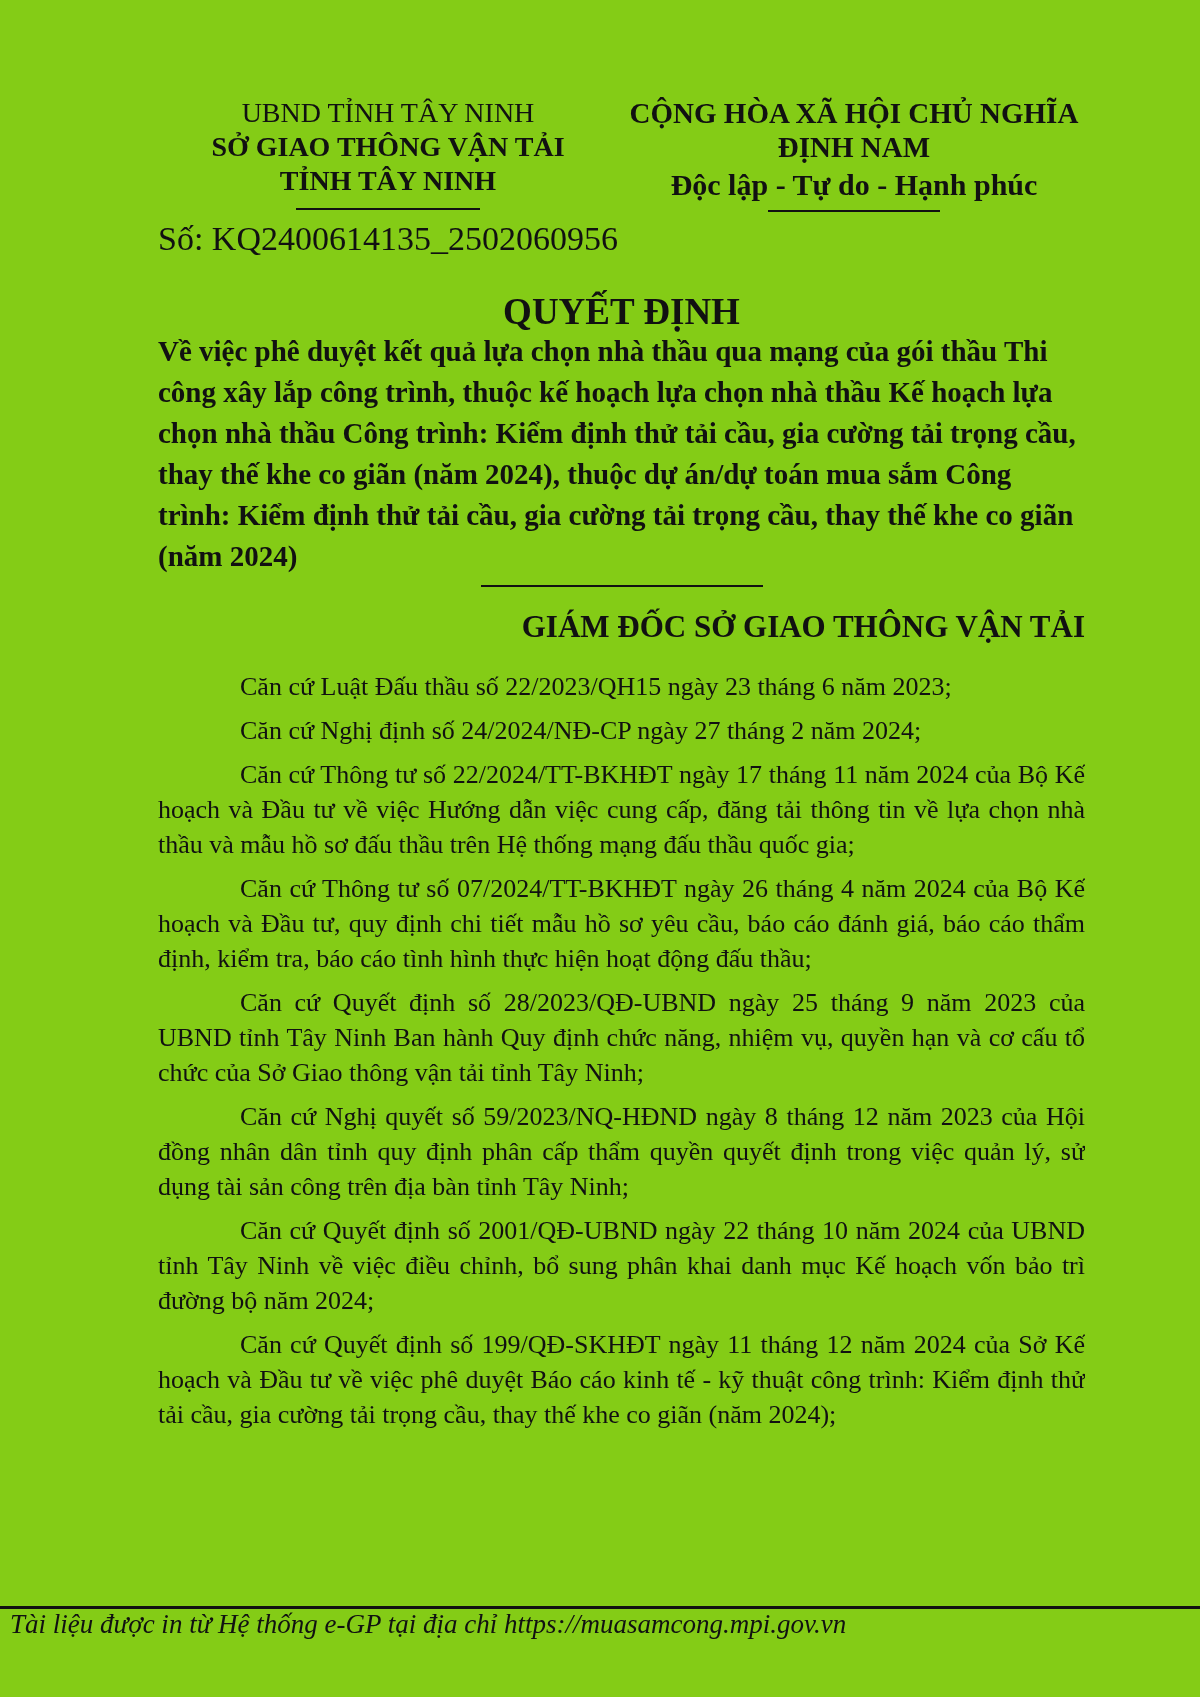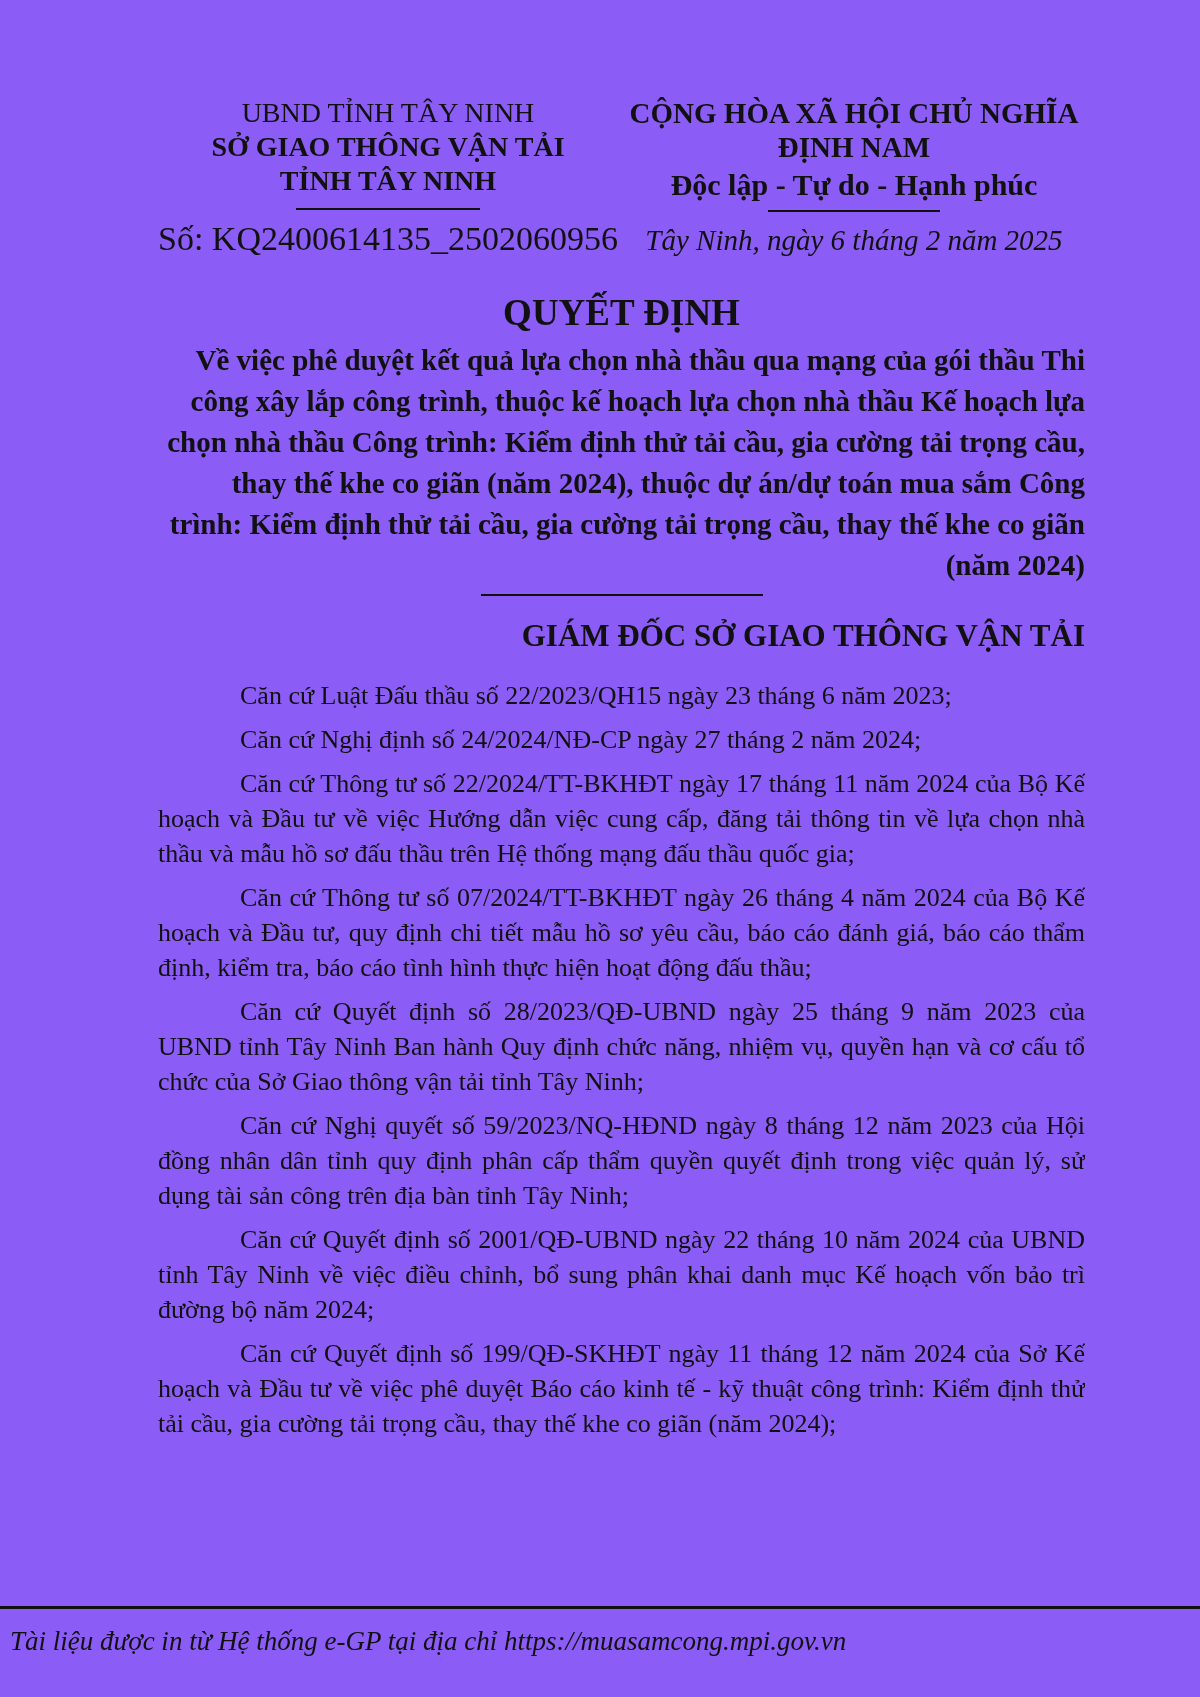--- a/index.html
+++ b/index.html
@@ -1,21 +1,21 @@
 <!DOCTYPE html>
 <html lang="vi"><head>
 <meta charset="utf-8">
 <style>
   html, body { margin: 0; padding: 0; background: #e8e8e8; }
   .page {
     position: relative;
     width: 1200px;
     height: 1697px;
     margin: 0 auto;
-    background: #8b5cf6;
+    background: #84cc16;
     color: #111111;
     font-family: "Liberation Serif", serif;
     overflow: hidden;
   }
   
   .header {
     display: flex;
     padding: 96px 110px 0 158px;
     align-items: flex-start;
   }
@@ -49,22 +49,22 @@
   
   .title-block {
     margin: 38px 115px 0 158px;
     text-align: center;
   }
   .decision-title { font-weight: bold; font-size: 37px; line-height: 36px; }
   .decision-subject {
     font-weight: bold;
     font-size: 29px;
     line-height: 41px;
-    margin-top: 9px;
-    text-align: right;
+    margin-top: 1px;
+    text-align: left;
   }
   .rule-subject {
     width: 282px;
     height: 0;
     border-top: 2px solid #111;
     margin: 8px auto 0 auto;
   }
   .authority {
     margin: 22px 115px 0 158px;
     text-align: right;
@@ -89,42 +89,41 @@
   
   .footer {
     position: absolute;
     left: 0; right: 0;
     top: 1606px;
     border-top: 3px solid #111;
   }
   .footer-note {
     font-style: italic;
     font-size: 27px;
-    padding: 17px 0 0 10px;
+    padding: 0 0 0 10px;
     white-space: nowrap;
   }
 </style>
 </head>
 <body>
 
 <div class="page">
 
   <div class="header">
     <div class="header-left">
       <div>UBND TỈNH TÂY NINH</div>
       <div class="bold">SỞ GIAO THÔNG VẬN TẢI</div>
       <div class="bold">TỈNH TÂY NINH</div>
       <div class="rule-left"></div>
       <div class="doc-number">Số: KQ2400614135_2502060956</div>
     </div>
     <div class="header-right">
       <div class="national-title">CỘNG HÒA XÃ HỘI CHỦ NGHĨA ĐỊNH NAM</div>
       <div class="national-motto">Độc lập - Tự do - Hạnh phúc</div>
       <div class="rule-right"></div>
-      <div class="dateline">Tây Ninh, ngày 6 tháng 2 năm 2025</div>
     </div>
   </div>
 
   <div class="title-block">
     <div class="decision-title">QUYẾT ĐỊNH</div>
     <div class="decision-subject">Về việc phê duyệt kết quả lựa chọn nhà thầu qua mạng của gói thầu Thi công xây lắp công trình, thuộc kế hoạch lựa chọn nhà thầu Kế hoạch lựa chọn nhà thầu Công trình: Kiểm định thử tải cầu, gia cường tải trọng cầu, thay thế khe co giãn (năm 2024), thuộc dự án/dự toán mua sắm Công trình: Kiểm định thử tải cầu, gia cường tải trọng cầu, thay thế khe co giãn (năm 2024)</div>
     <div class="rule-subject"></div>
   </div>
 
   <div class="authority">GIÁM ĐỐC SỞ GIAO THÔNG VẬN TẢI</div>

